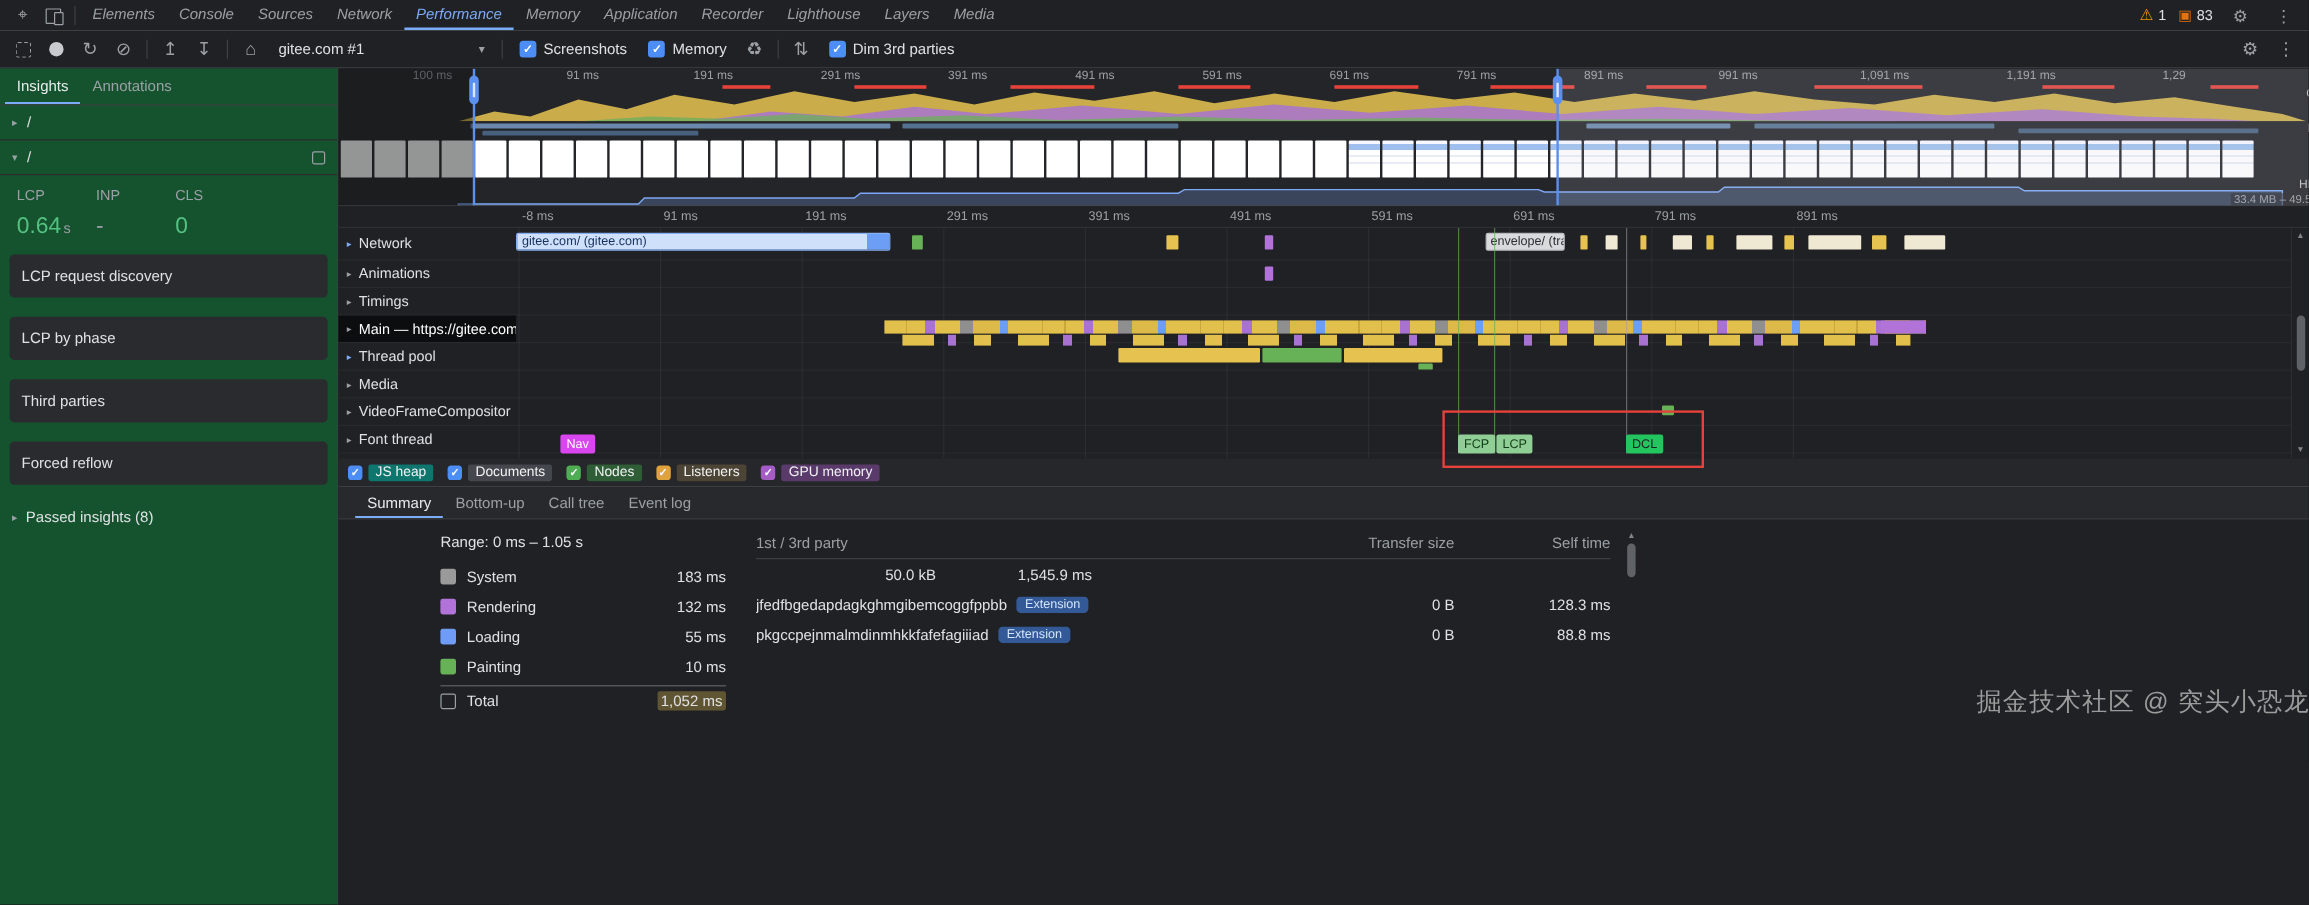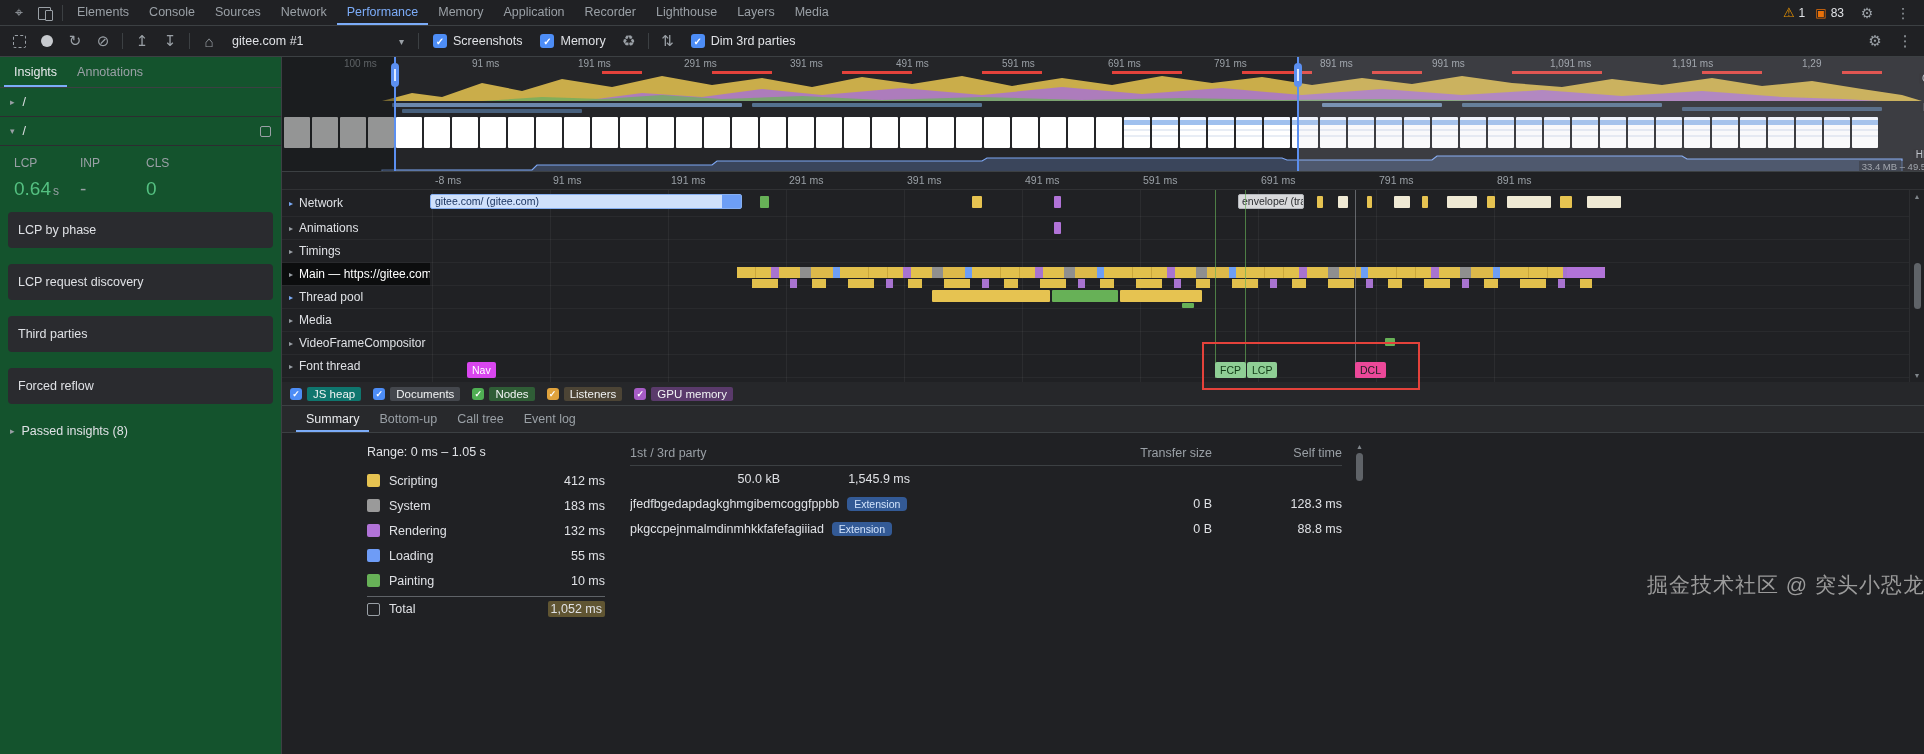--- a/index.html
+++ b/index.html
@@ -9,21 +9,21 @@
     background:#202124; color:#e8eaed;
     font-family:"Liberation Sans", sans-serif; font-size:12px;
   }
   
   .dt-bar { height:26px; display:flex; align-items:center; border-bottom:1px solid #3c4043; background:#202124; padding-left:6px; }
   .dt-icobtn { width:26px; height:25px; display:flex; align-items:center; justify-content:center; color:#9aa0a6; font-size:14px; cursor:pointer; }
   .dev-ico { position:relative; width:15px; height:12px; color:#9aa0a6; }
   .dev-ico::before { content:""; position:absolute; left:0; top:0; width:11px; height:11px; border:1.5px solid currentColor; border-radius:1px; }
   .dev-ico::after { content:""; position:absolute; right:0; top:3px; width:6px; height:9px; border:1.5px solid currentColor; background:#202124; border-radius:1px; }
   .dt-sep { width:1px; height:16px; background:#3c4043; margin:0 4px; }
-  .dt-tabs { display:flex; height:100%; }
+  .dt-tabs { display:flex; height:100%;font-style:italic; }
   .dt-tab { padding:0 10px; line-height:25px; color:#9aa0a6; font-size:12.5px; cursor:pointer; white-space:nowrap; }
   .dt-tab.active { color:#7cacf8; box-shadow:inset 0 -2px 0 #7cacf8; }
   .dt-right { margin-left:auto; display:flex; align-items:center; gap:10px; padding-right:8px; }
   .count-chip { display:flex; align-items:center; gap:4px; color:#dfe1e5; font-size:12px; cursor:pointer; }
   .w-ico { color:#f29900; font-style:normal; font-size:13px; }
   .i-ico { color:#e8710a; font-style:normal; font-size:12px; }
   
   .perf-toolbar { height:31px; display:flex; align-items:center; gap:2px; border-bottom:1px solid #3c4043; background:#202124; padding:0 6px; }
   .tool-btn { width:26px; height:26px; display:flex; align-items:center; justify-content:center; color:#9aa0a6; font-size:15px; cursor:pointer; border-radius:3px; }
   .dash-ico { width:13px; height:13px; border:1px dashed #9aa0a6; border-radius:2px; }
@@ -87,21 +87,21 @@
   .req-main { position:absolute; left:148px; top:4px; width:312px; height:15px; z-index:2; background:linear-gradient(90deg,#cfe0fb 0 94%,#6d9ef5 94%); border:1px solid #85aef0; border-radius:2px; color:#17305c; font-size:10.5px; line-height:13px; padding:0 4px; white-space:nowrap; overflow:hidden; cursor:pointer; }
   .req-env { position:absolute; left:956px; top:4px; width:66px; height:15px; z-index:2; background:#d9dadc; border:1px solid #b5b8bc; border-radius:2px; color:#2c2e31; font-size:10.5px; line-height:13px; padding:0 3px; white-space:nowrap; overflow:hidden; cursor:pointer; }
   .flame1 { position:absolute; left:455px; top:77px; width:868px; height:11px; z-index:2; cursor:pointer;
     background:repeating-linear-gradient(90deg,#e2c04c 0 18px,#caa73b 18px 19px,#e2c04c 19px 34px,#a873d0 34px 42px,#e2c04c 42px 63px,#8f8f8f 63px 74px,#ddb94a 74px 96px,#6d9ef5 96px 103px,#e2c04c 103px 131px,#caa73b 131px 132px); }
   .flame2 { position:absolute; left:470px; top:89px; width:840px; height:9px; z-index:2; cursor:pointer;
     background:repeating-linear-gradient(90deg,#e2c04c 0 26px,transparent 26px 38px,#a873d0 38px 45px,transparent 45px 60px,#e2c04c 60px 74px,transparent 74px 96px); }
   .marker-line { position:absolute; top:0; width:1px; height:188px; z-index:3; }
   .chip { position:absolute; top:172px; height:16px; line-height:16px; padding:0 5px; border-radius:2px; font-size:10.5px; z-index:4; cursor:pointer; }
   .chip.nav { background:#d946ef; color:#fff;margin-left:40px; }
   .chip.green { background:#8fce95; color:#123c17; }
-  .chip.gray { background:#ec4899; color:#202124; }
+  .chip.gray { background:#22c55e; color:#202124; }
   .anno-box { position:absolute; left:920px; top:152px; width:218px; height:48px; border:2px solid #e4423b; z-index:5; pointer-events:none; }
   .v-scroll { position:absolute; right:0; top:133px; width:15px; height:192px; border-left:1px solid #2c2d30; display:flex; flex-direction:column; align-items:center; justify-content:space-between; padding:3px 0; color:#80868b; font-size:7px; background:#202124; }
   .v-thumb { width:7px; height:46px; border-radius:4px; background:#5f6368; }
   
   .counters { position:absolute; left:0; top:325px; width:1668px; height:24px; background:#26272a; border-bottom:1px solid #3c4043; display:flex; align-items:center; gap:12px; padding-left:8px; }
   .counter { display:flex; align-items:center; gap:5px; cursor:pointer; }
   .counter .cb { width:12px; height:12px; font-size:9px; }
   .counter .chip-label { padding:1px 6px; border-radius:2px; font-size:11.5px; color:#f1f3f4; }
   
   .b-tabs { position:absolute; left:0; top:349px; width:1668px; height:27px; background:#28292c; border-bottom:1px solid #3c4043; display:flex; align-items:flex-end; padding-left:14px; }
@@ -232,22 +232,22 @@
         </div>
         <div class="metric">
           <div class="m-label">INP</div>
           <div class="m-value" style="color: rgb(154, 160, 166);"><span>-</span></div>
         </div>
         <div class="metric">
           <div class="m-label">CLS</div>
           <div class="m-value" style="color: rgb(84, 192, 129);"><span>0</span></div>
         </div>
       </div>
+      <div class="ins-card">LCP request discovery</div>
       <div class="ins-card">LCP by phase</div>
-      <div class="ins-card">LCP request discovery</div>
       <div class="ins-card">Third parties</div>
       <div class="ins-card">Forced reflow</div>
       <div class="passed-row">
         <span class="chev">▸</span>
         <span>Passed insights (8)</span>
       </div>
     </aside>
 
     <main class="perf-main">
 
@@ -522,25 +522,20 @@
         <span class="b-tab active">Summary</span>
         <span class="b-tab">Bottom-up</span>
         <span class="b-tab">Call tree</span>
         <span class="b-tab">Event log</span>
       </div>
 
       <div class="b-panel">
         <div class="summary-block">
           <div class="range-line">Range:  0 ms – 1.05 s</div>
           <div class="leg-row">
-            <span class="leg-sq" style="background-color: rgb(230, 195, 81);"></span>
-            <span class="leg-label">Scripting</span>
-            <span class="leg-val">412 ms</span>
-          </div>
-          <div class="leg-row">
             <span class="leg-sq" style="background-color: rgb(154, 154, 154);"></span>
             <span class="leg-label">System</span>
             <span class="leg-val">183 ms</span>
           </div>
           <div class="leg-row">
             <span class="leg-sq" style="background-color: rgb(177, 115, 216);"></span>
             <span class="leg-label">Rendering</span>
             <span class="leg-val">132 ms</span>
           </div>
           <div class="leg-row">

